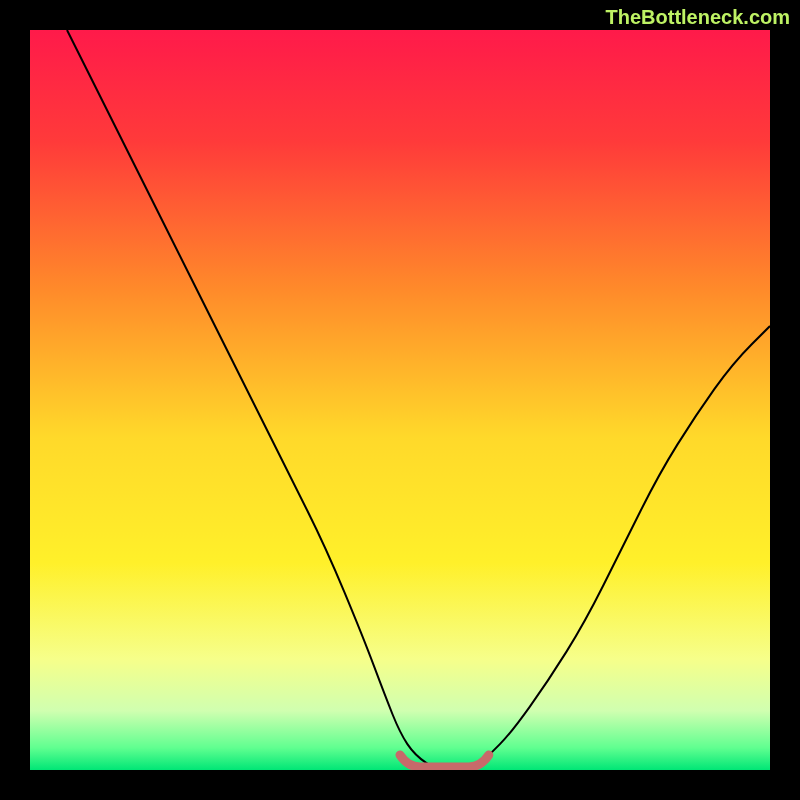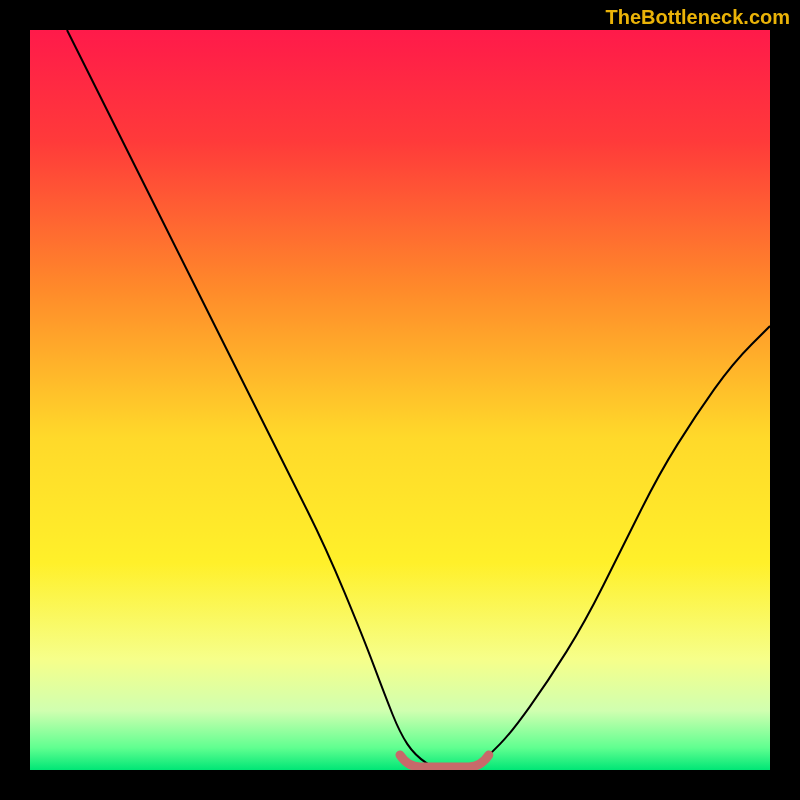--- a/index.html
+++ b/index.html
@@ -14,21 +14,21 @@
   .container {
     width: 800px;
     height: 800px;
     position: relative;
     background: #000;
   }
   .watermark {
     position: absolute;
     top: 6px;
     right: 10px;
-    color: #eab308;
+    color: #bef264;
     font-size: 20px;
     font-weight: bold;
     z-index: 10;
   }
   .plot-area {
     position: absolute;
     left: 30px;
     top: 30px;
     width: 740px;
     height: 740px;

